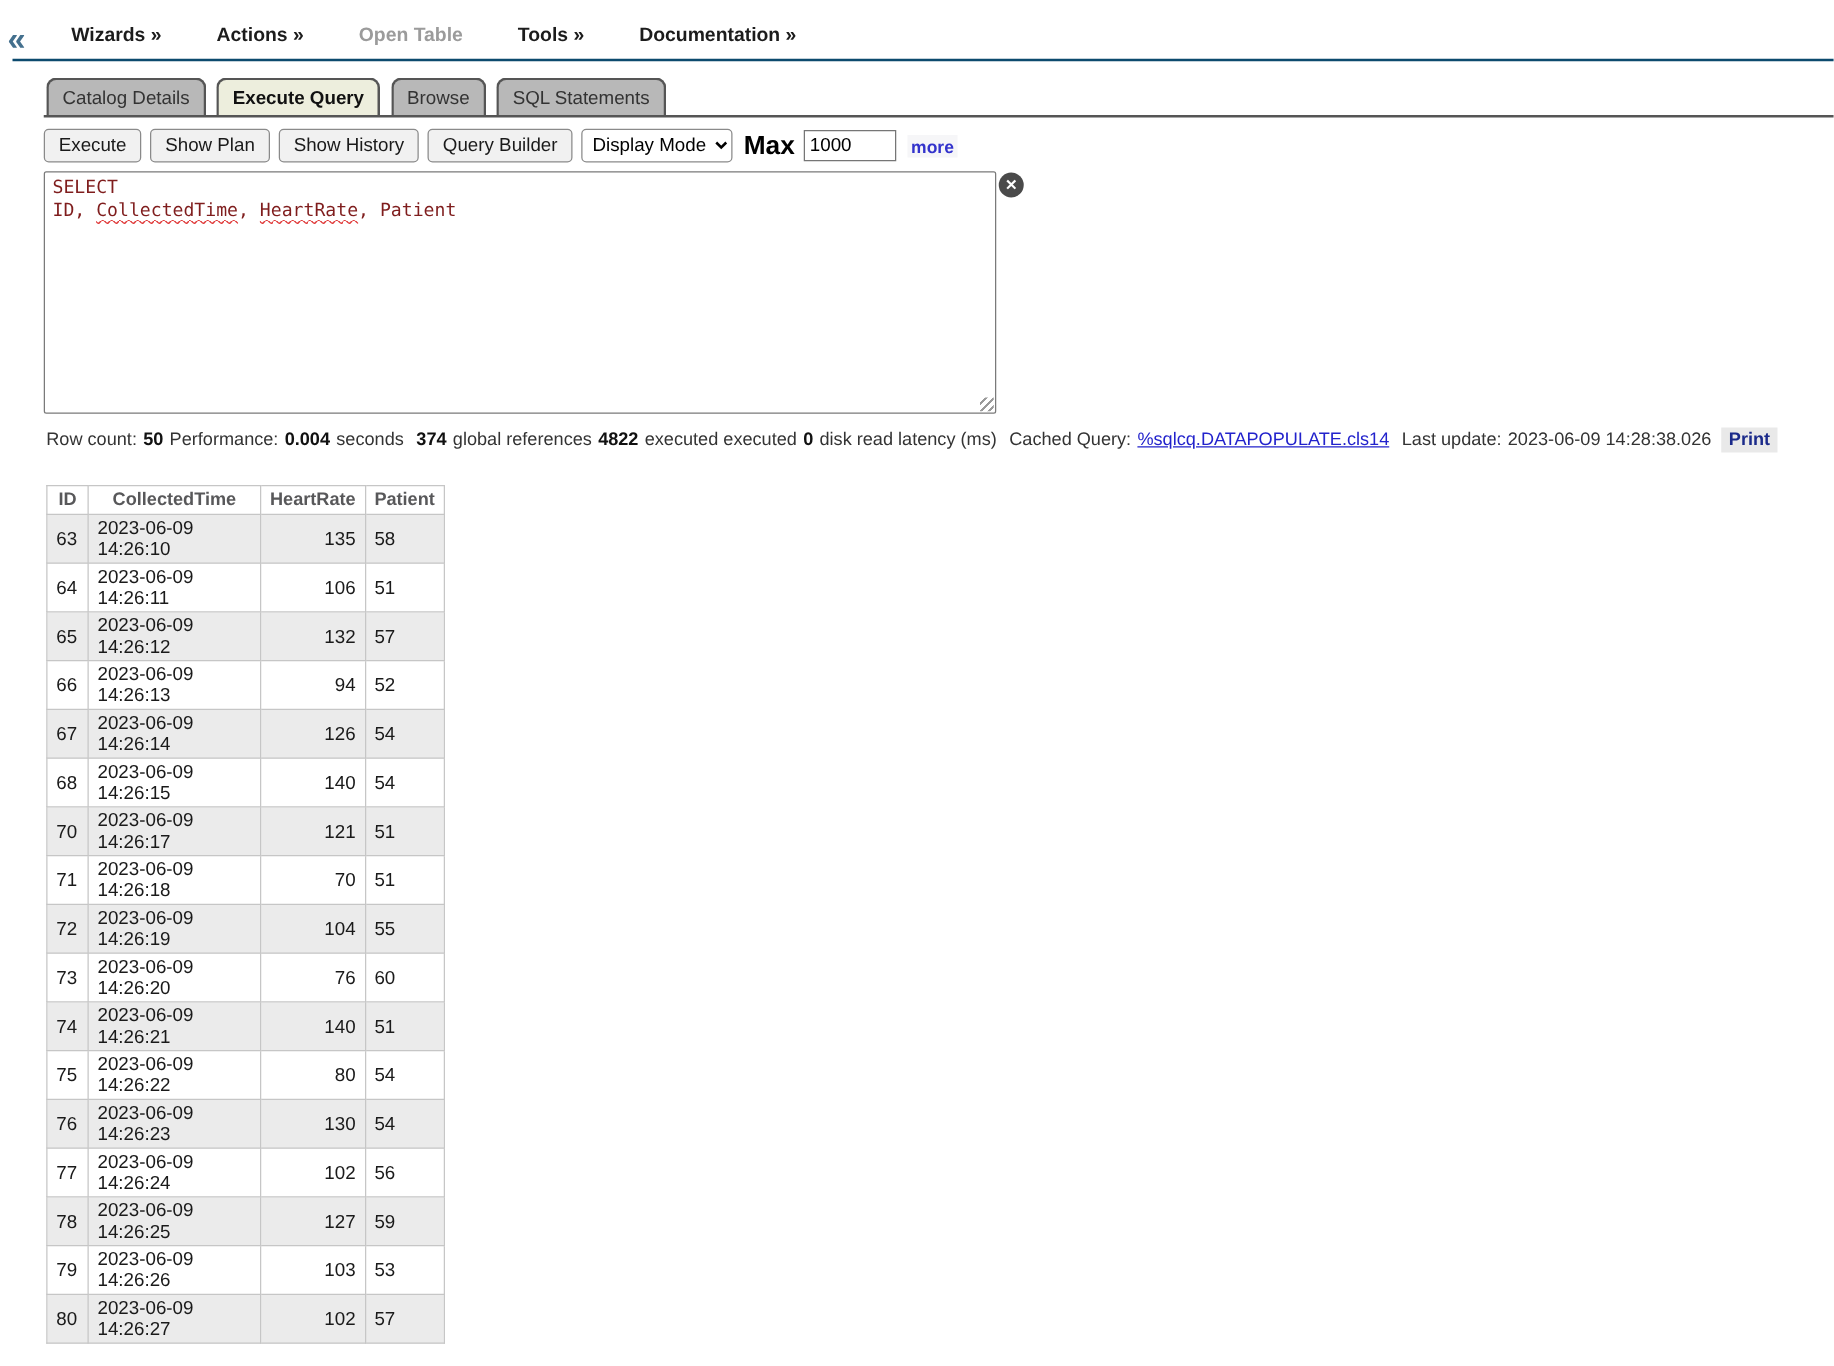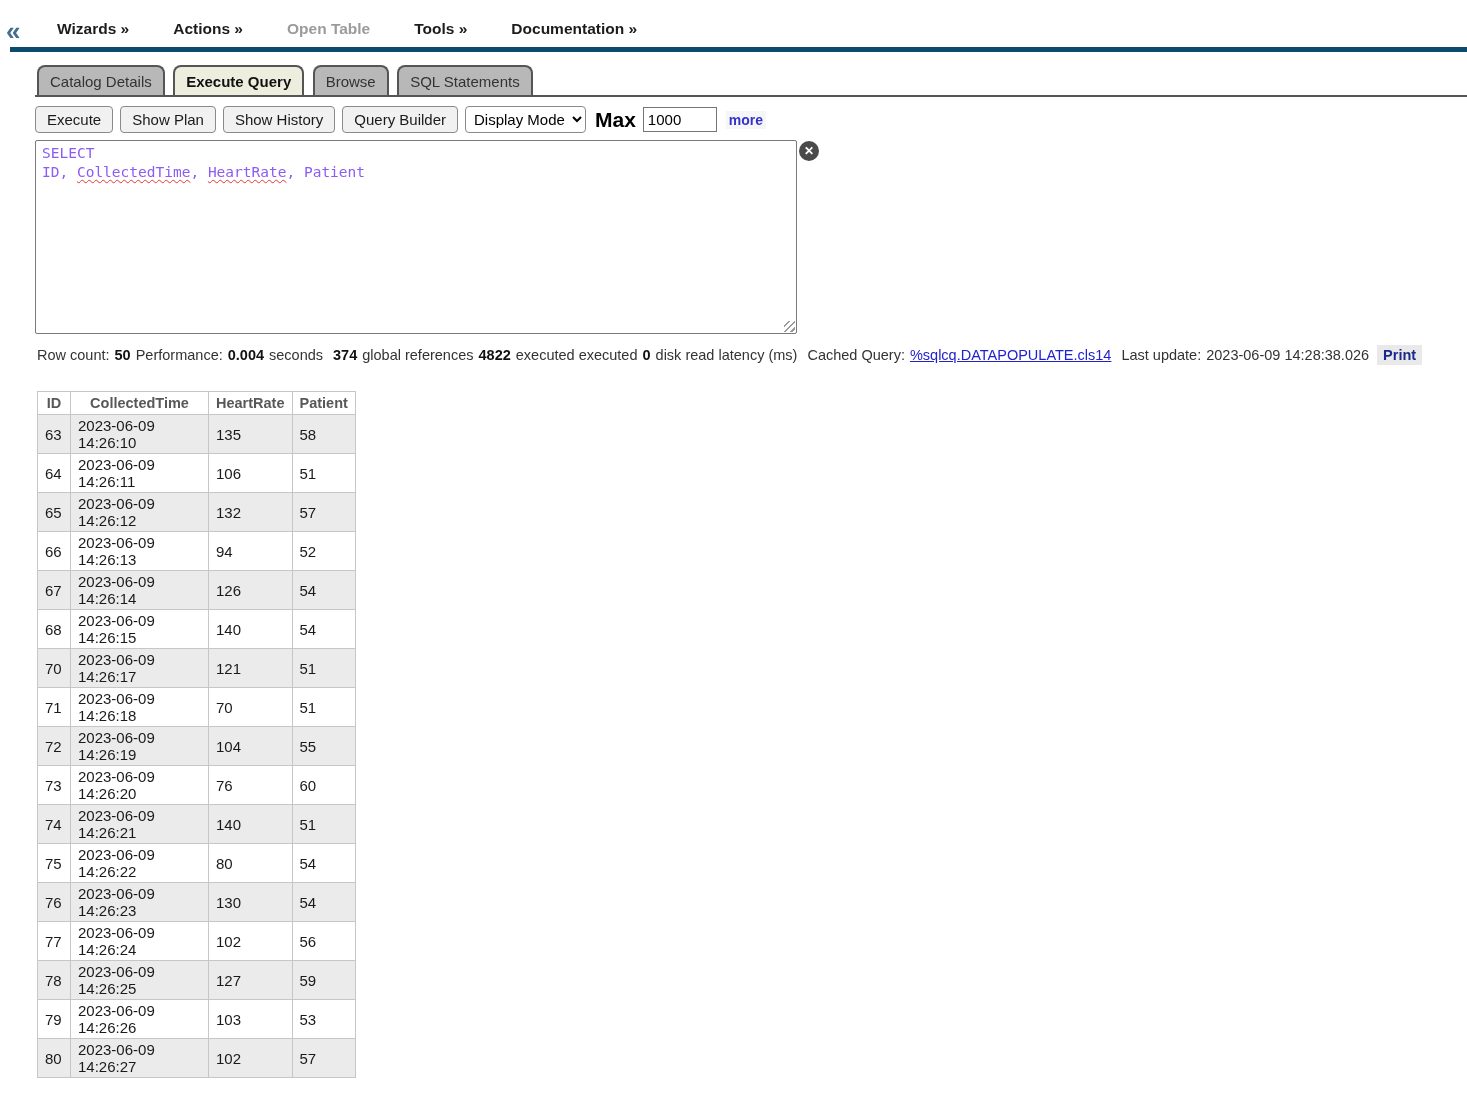--- a/index.html
+++ b/index.html
@@ -3,21 +3,21 @@
 <meta charset="utf-8">
 <style>
   * { box-sizing: border-box; margin: 0; padding: 0; }
   html,body { width:1467px; height:1093px; background:#ffffff; overflow:hidden;
               font-family:"Liberation Sans", sans-serif; }
 
   
   .topbar { position:relative; padding:20px 0 0 0; }
   .collapse-btn { position:absolute; left:6px; top:18px; font-size:26px; font-weight:bold;
                   color:#44708e; line-height:26px; cursor:pointer; }
-  .menu-row { margin-left:10px; padding:0 0 9px 47px; border-bottom:5px solid #0c4a6e;
+  .menu-row { margin-left:10px; padding:0 0 9px 47px; border-bottom:2px solid #0c4a6e;
               display:flex; gap:44px; align-items:center; }
   .menu-item { font-size:15.5px; font-weight:bold; color:#1c1c1c; cursor:pointer; white-space:nowrap; }
   .menu-item.disabled { color:#9b9b9b; cursor:default; }
 
   
   .tabstrip { margin:13px 0 0 35px; border-bottom:2px solid #555; padding-left:2px; }
   .tab { display:inline-block; vertical-align:bottom; padding:6px 11px 5px 11px; margin-right:4px;
          border:2px solid #555; border-bottom:none; border-radius:8px 8px 0 0;
          background:#b8b8b8; color:#333; font-size:15px; cursor:pointer; }
   .tab.active { background:#edeedd; color:#111; font-weight:bold; }
@@ -31,21 +31,21 @@
                border:1px solid #8a8a8a; border-radius:4px; background:#fff; }
   .tb-label { font-size:21px; font-weight:bold; color:#000; margin-left:2px; }
   .tb-input { width:74px; font-size:15px; padding:3px 4px; border:1px solid #767676; }
   .more-link { font-size:14px; font-weight:bold; color:#3333cc; margin-left:2px;
                cursor:pointer; background:#f6f6f8; padding:1px 3px; }
 
   
   .sql-wrap { position:relative; margin:7px 0 0 35px; width:784px; }
   .sql-editor { width:762px; height:194px; border:1px solid #7a7a7a; border-radius:2px;
                 background:#fff; font-family:"DejaVu Sans Mono", monospace; font-size:14.5px;
-                line-height:19px; padding:3px 6px; color:#8b5cf6; white-space:pre; overflow:hidden; }
+                line-height:19px; padding:3px 6px; color:#7f1d1d; white-space:pre; overflow:hidden; }
   .wavy { text-decoration:underline; text-decoration-style:wavy; text-decoration-color:#e03a3a;
           text-decoration-thickness:1px; text-underline-offset:2px; }
   .resize-handle { position:absolute; right:24px; bottom:2px; width:11px; height:11px;
     background:repeating-linear-gradient(135deg, transparent 0 3px, #9a9a9a 3px 4.5px); cursor:nwse-resize; }
   .close-btn { position:absolute; right:0; top:1px; width:20px; height:20px; border-radius:50%;
                background:#4a4a4a; color:#fff; font-size:12px; font-weight:bold; line-height:20px;
                text-align:center; cursor:pointer; }
 
   
   .statusline { margin:11px 0 0 37px; font-size:14.5px; color:#333; display:flex;
@@ -59,21 +59,21 @@
   
   .results { margin:26px 0 0 37px; border-collapse:collapse; font-size:15px; color:#1a1a1a; }
   .results th, .results td { border:1px solid #c6c6c6; padding:2px 7px; height:23px; }
   .results table, .results { border:1px solid #9a9a9a; }
   .results th { color:#58585a; font-weight:bold; font-size:14.5px; text-align:center;
                 background:#fff; padding:3px 7px; }
   .results tbody tr:nth-child(odd) { background:#ebebeb; }
   .results tbody tr:nth-child(even) { background:#ffffff; }
   .col-id { width:33px; text-align:left; }
   .col-time { width:138px; text-align:left; }
-  .col-hr { width:72px; text-align:left; }
+  .col-hr { width:72px; text-align:right; }
   .col-patient { width:50px; text-align:left; }
 </style>
 </head>
 <body>
 
 <div class="topbar">
   <span class="collapse-btn">«</span>
   <div class="menu-row">
     <span class="menu-item">Wizards »</span>
     <span class="menu-item">Actions »</span>

